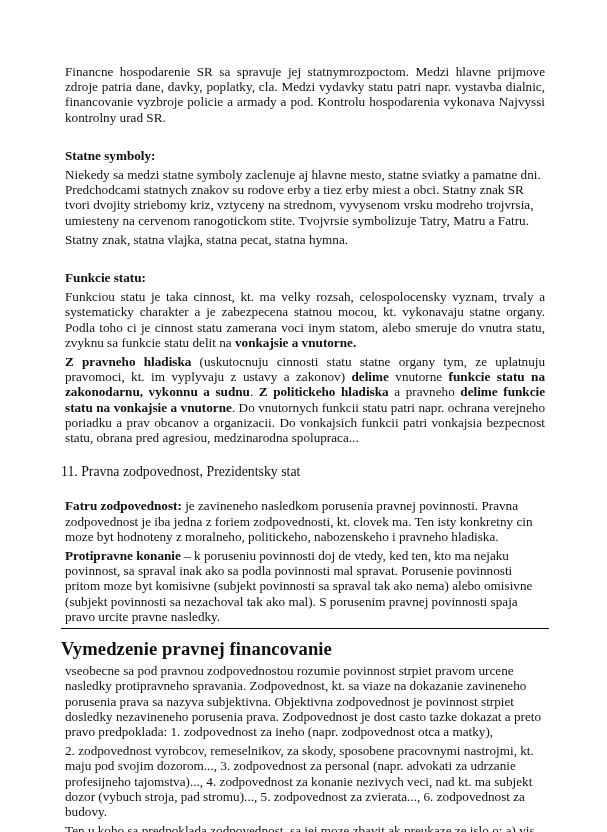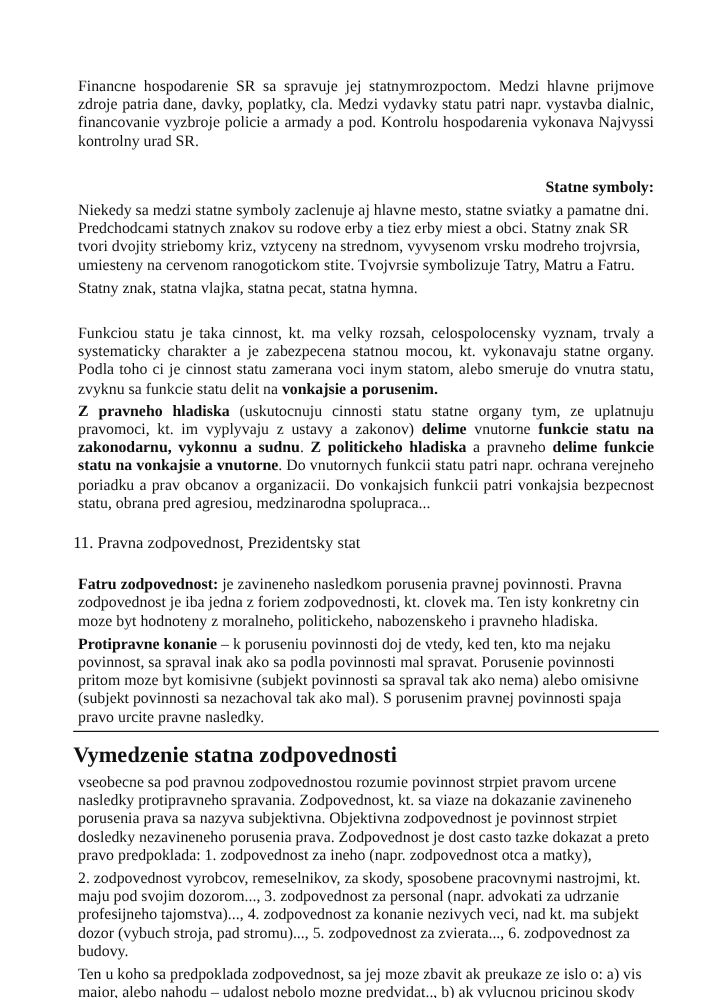--- a/index.html
+++ b/index.html
@@ -30,21 +30,20 @@
       text-align: justify;
     }
     .gap {
       height: 15px;
     }
     .gap-sm {
       height: 9px;
     }
     b, .bold {
       font-weight: bold;
-      text-align: right;
     }
     .section-line {
       margin: 0;
       font-size: 13.8px;
     }
     .rule {
       border: 0;
       border-top: 1.4px solid #111111;
       margin: 1px 0 0 0;
       height: 0;
@@ -65,34 +64,35 @@
   <p class="para justify">Financne hospodarenie SR sa spravuje jej statnymrozpoctom. Medzi hlavne prijmove zdroje patria dane, davky, poplatky, cla. Medzi vydavky statu patri napr. vystavba dialnic, financovanie vyzbroje policie a armady a pod. Kontrolu hospodarenia vykonava Najvyssi kontrolny urad SR.</p>
 
   <div class="gap"></div>
 
   <p class="para bold">Statne symboly:</p>
   <p class="para">Niekedy sa medzi statne symboly zaclenuje aj hlavne mesto, statne sviatky a pamatne dni. Predchodcami statnych znakov su rodove erby a tiez erby miest a obci. Statny znak SR tvori dvojity striebomy kriz, vztyceny na strednom, vyvysenom vrsku modreho trojvrsia, umiesteny na cervenom ranogotickom stite. Tvojvrsie symbolizuje Tatry, Matru a Fatru.</p>
   <p class="para">Statny znak, statna vlajka, statna pecat, statna hymna.</p>
 
   <div class="gap"></div>
 
-  <p class="para justify"><span>Funkciou statu je taka cinnost, kt. ma velky rozsah, celospolocensky vyznam, trvaly a systematicky charakter a je zabezpecena statnou mocou, kt. vykonavaju statne organy. Podla toho ci je cinnost statu zamerana voci inym statom, alebo smeruje do vnutra statu, zvyknu sa funkcie statu delit na </span><b>vonkajsie a porusenim.</b></p>
+  <p class="para bold">Funkcie statu:</p>
+  <p class="para justify"><span>Funkciou statu je taka cinnost, kt. ma velky rozsah, celospolocensky vyznam, trvaly a systematicky charakter a je zabezpecena statnou mocou, kt. vykonavaju statne organy. Podla toho ci je cinnost statu zamerana voci inym statom, alebo smeruje do vnutra statu, zvyknu sa funkcie statu delit na </span><b>vonkajsie a vnutorne.</b></p>
   <p class="para justify"><b>Z pravneho hladiska</b><span> (uskutocnuju cinnosti statu statne organy tym, ze uplatnuju pravomoci, kt. im vyplyvaju z ustavy a zakonov) </span><b>delime</b><span> vnutorne </span><b>funkcie statu na zakonodarnu, vykonnu a sudnu</b><span>.  </span><b>Z politickeho hladiska</b><span> a pravneho </span><b>delime funkcie statu na vonkajsie a vnutorne</b><span>. Do vnutornych funkcii statu patri napr. ochrana verejneho poriadku a prav obcanov a organizacii. Do vonkajsich funkcii patri vonkajsia bezpecnost statu, obrana pred agresiou, medzinarodna spolupraca...</span></p>
 
   <div class="gap"></div>
 
   <p class="section-line">11. Pravna zodpovednost, Prezidentsky stat</p>
 
   <div class="gap"></div>
 
   <p class="para"><b>Fatru zodpovednost:</b><span> je zavineneho nasledkom porusenia pravnej povinnosti. Pravna zodpovednost je iba jedna z foriem zodpovednosti, kt. clovek ma. Ten isty konkretny cin moze byt hodnoteny z moralneho, politickeho, nabozenskeho i pravneho hladiska.</span></p>
   <p class="para"><b>Protipravne konanie</b><span> – k poruseniu povinnosti doj de vtedy, ked ten, kto ma nejaku povinnost, sa spraval inak ako sa podla povinnosti mal spravat. Porusenie povinnosti pritom moze byt komisivne (subjekt povinnosti sa spraval tak ako nema) alebo omisivne (subjekt povinnosti sa nezachoval tak ako mal). S porusenim pravnej povinnosti spaja pravo urcite pravne nasledky.</span></p>
 
   <hr class="rule">
 
   <div class="gap-sm"></div>
 
-  <h2 class="heading">Vymedzenie statna zodpovednosti</h2>
+  <h2 class="heading">Vymedzenie pravnej financovanie</h2>
   <p class="para">vseobecne sa pod pravnou zodpovednostou rozumie povinnost strpiet pravom urcene nasledky protipravneho spravania. Zodpovednost, kt. sa viaze na dokazanie zavineneho porusenia prava sa nazyva subjektivna. Objektivna zodpovednost je povinnost strpiet dosledky nezavineneho porusenia prava. Zodpovednost je dost casto tazke dokazat a preto pravo predpoklada: 1. zodpovednost za ineho (napr. zodpovednost otca a matky),</p>
   <p class="para">2. zodpovednost vyrobcov, remeselnikov, za skody, sposobene pracovnymi nastrojmi, kt. maju pod svojim dozorom..., 3. zodpovednost za personal (napr. advokati za udrzanie profesijneho tajomstva)..., 4. zodpovednost za konanie nezivych veci, nad kt. ma subjekt dozor (vybuch stroja, pad stromu)..., 5. zodpovednost za zvierata..., 6. zodpovednost za budovy.</p>
   <p class="para">Ten u koho sa predpoklada zodpovednost, sa jej moze zbavit ak preukaze ze islo o: a) vis maior, alebo nahodu – udalost nebolo mozne predvidat.., b) ak vylucnou pricinou skody bolo spravanie tretich osob, alebo obete skody (dopravne nehody, pracovne urazy).</p>
 
 </div>
 
 </body></html>

